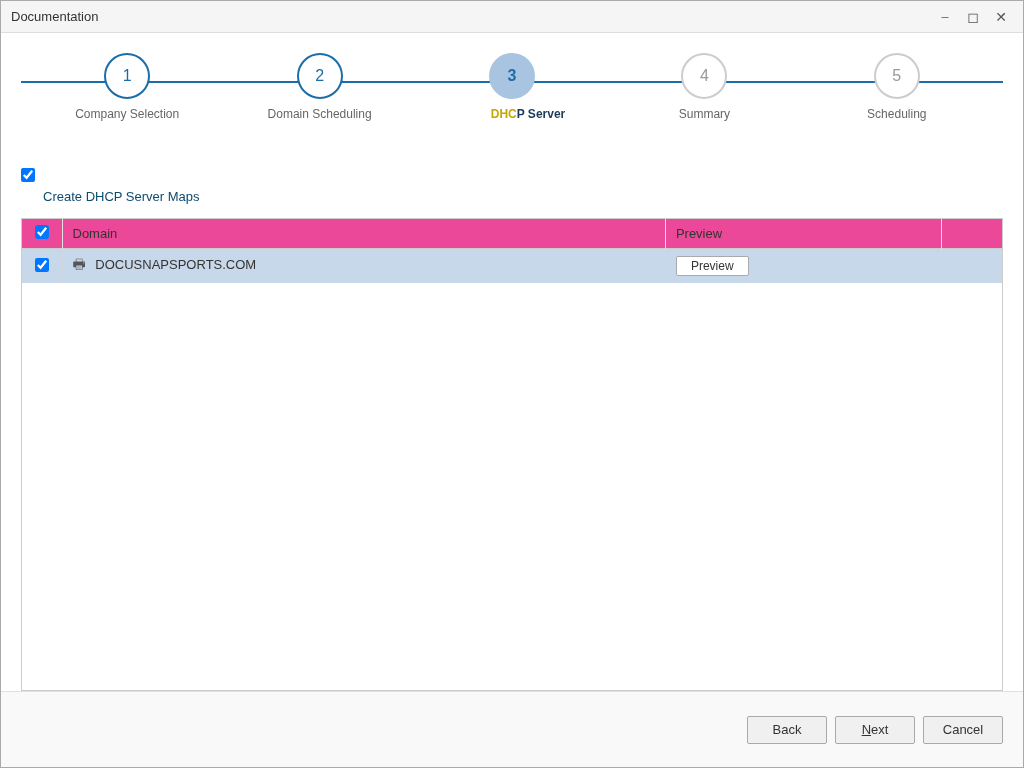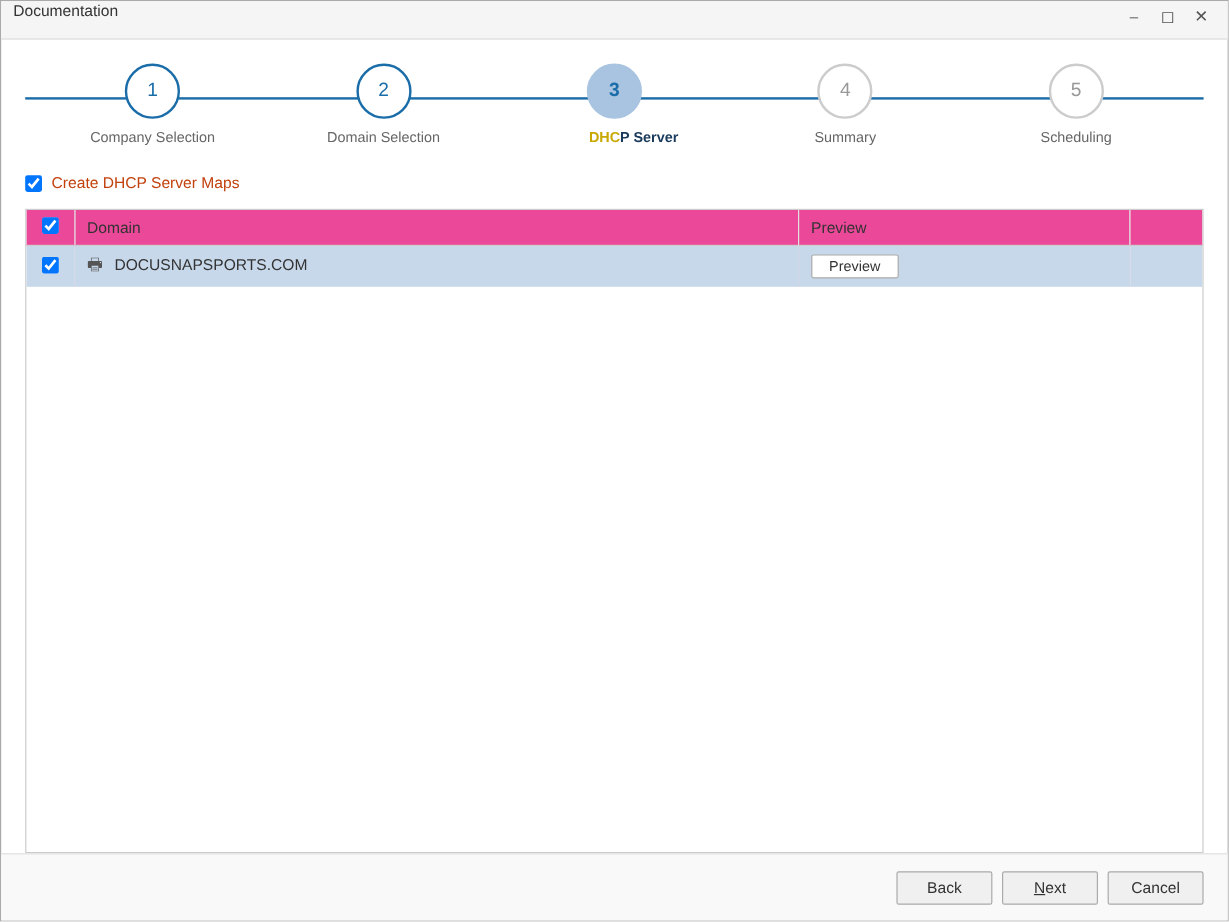--- a/index.html
+++ b/index.html
@@ -20,21 +20,21 @@
       background: #ffffff;
       border: 1px solid #aaa;
       display: flex;
       flex-direction: column;
     }
     .title-bar {
       background: #f5f5f5;
       border-bottom: 1px solid #ddd;
       height: 32px;
       display: flex;
-      align-items: flex-start;
+      align-items: center;
       padding: 0 10px;
       justify-content: space-between;
       flex-shrink: 0;
     }
     .title-bar-title {
       font-size: 13px;
       color: #333;
     }
     .title-bar-controls {
       display: flex;
@@ -127,21 +127,22 @@
       gap: 8px;
       margin-bottom: 14px;
     }
     .create-maps-row input[type="checkbox"] {
       width: 14px;
       height: 14px;
       cursor: pointer;
     }
     .create-maps-label {
       font-size: 13px;
-      color: #c2410c;
+      color: #0c4a6e;
+      margin-top: 44px;
     }
     
     .table-container {
       border: 1px solid #ccc;
       flex: 1;
       overflow: auto;
       margin-bottom: 0;
     }
     table {
       width: 100%;
@@ -195,21 +196,21 @@
       border-radius: 2px;
     }
     .domain-icon {
       display: inline-block;
       margin-right: 6px;
       font-size: 14px;
       color: #555;
     }
     
     .footer {
-      height: 56px;
+      height: 76px;
       display: flex;
       align-items: center;
       justify-content: flex-end;
       padding: 0 20px;
       gap: 8px;
       border-top: 1px solid #e0e0e0;
       background: #f9f9f9;
       flex-shrink: 0;
     }
     .footer-btn {
@@ -243,21 +244,21 @@
     <div class="stepper">
       <div class="stepper-line"></div>
 
       <div class="step">
         <div class="step-circle completed">1</div>
         <span class="step-label">Company Selection</span>
       </div>
 
       <div class="step">
         <div class="step-circle completed">2</div>
-        <span class="step-label">Domain Selection</span>
+        <span class="step-label">Domain Scheduling</span>
       </div>
 
       <div class="step">
         <div class="step-circle active">3</div>
         <span class="step-label active"><span style="color:#c8a800;font-weight:700;">DH</span><span style="color:#c8a800;font-weight:700;">C</span>P Server</span>
       </div>
 
       <div class="step">
         <div class="step-circle">4</div>
         <span class="step-label">Summary</span>

